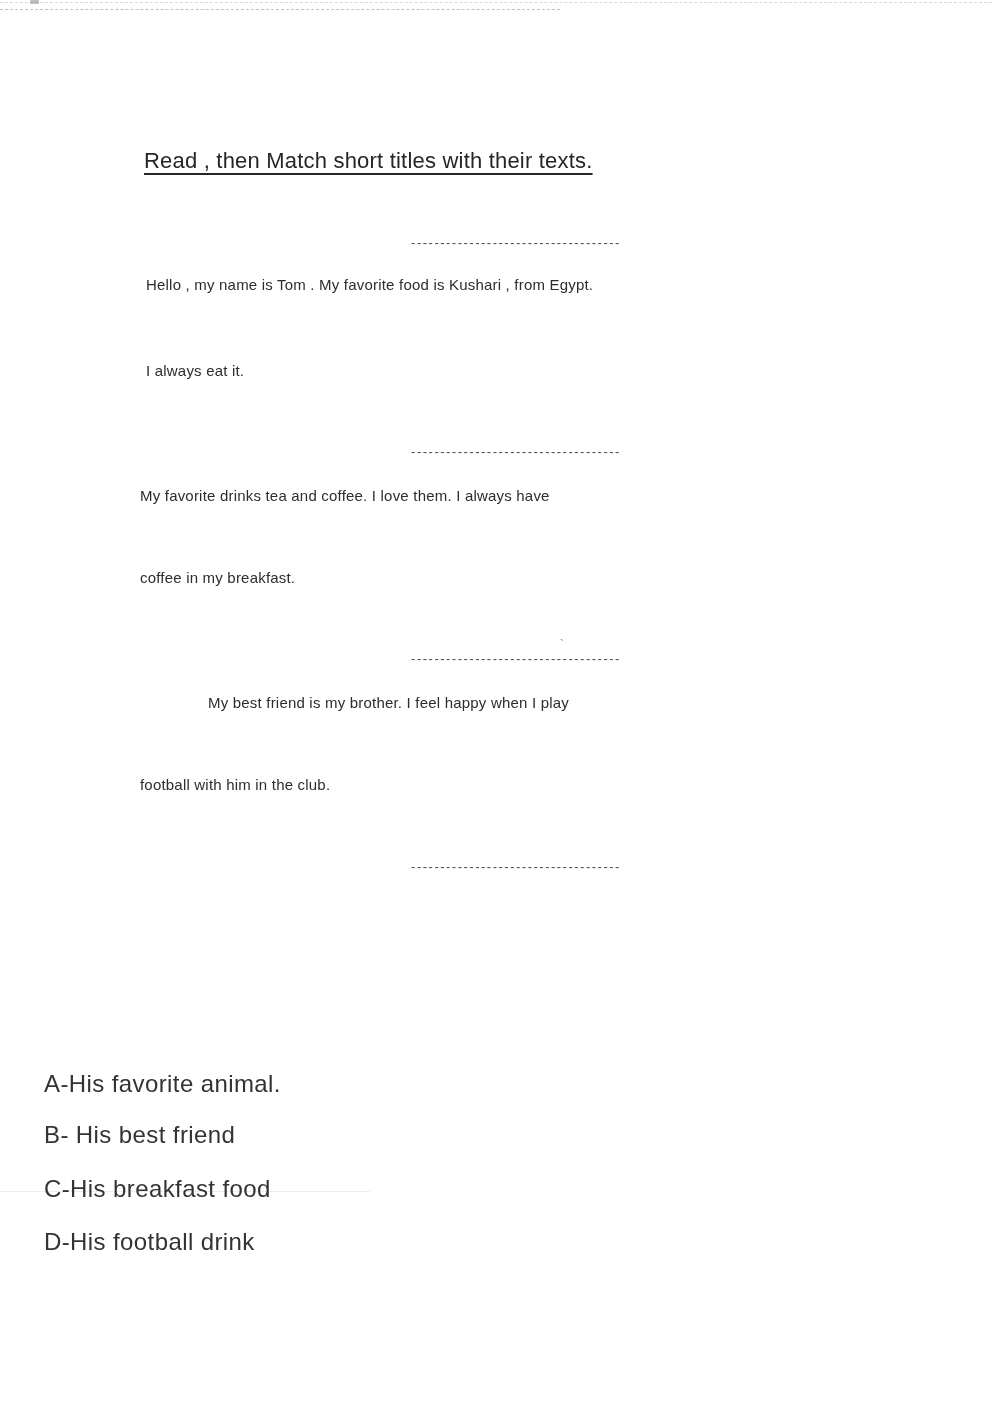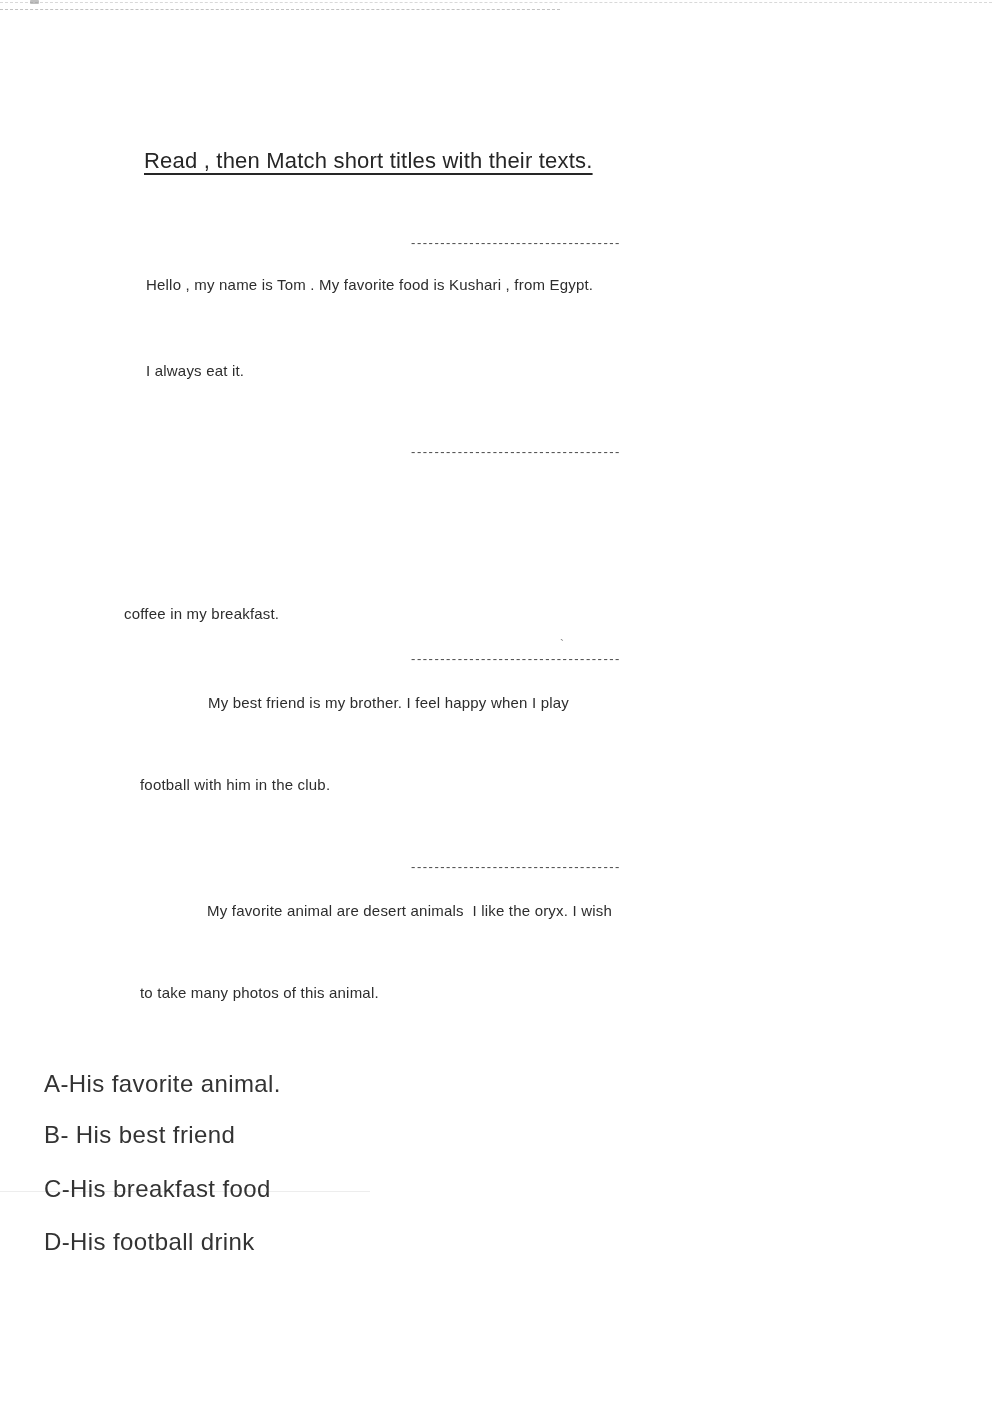--- a/index.html
+++ b/index.html
@@ -73,21 +73,21 @@
     position: absolute;
     font-size: 15px;
     line-height: 24px;
     letter-spacing: 0.2px;
     color: #2d2d2d;
     white-space: pre;
   }
   .p1-l1 { left: 146px; top: 273px; }
   .p1-l2 { left: 146px; top: 359px; }
   .p2-l1 { left: 140px; top: 484px; }
-  .p2-l2 { left: 124px; top: 566px; margin-top: 36px; }
+  .p2-l2 { left: 140px; top: 566px; }
   .p3-l1 { left: 208px; top: 691px; }
   .p3-l2 { left: 140px; top: 773px; }
   .p4-l1 { left: 207px; top: 899px; }
   .p4-l2 { left: 140px; top: 981px; }
   .options {
     position: absolute;
     left: 0; top: 0;
     width: 970px;
   }
   .option {
@@ -115,30 +115,29 @@
   <div class="corner-mark"></div>
   <div class="faint-line"></div>
 
   <div class="title">Read , then Match short titles with their texts.</div>
 
   <div class="sep sep-1">------------------------------------</div>
   <div class="line p1-l1">Hello , my name is Tom . My favorite food is Kushari , from Egypt.</div>
   <div class="line p1-l2">I always eat it.</div>
 
   <div class="sep sep-2">------------------------------------</div>
+  <div class="line p2-l1">My favorite drinks tea and coffee. I love them. I always have</div>
   <div class="line p2-l2">coffee in my breakfast.</div>
 
   <div class="stray-mark">`</div>
   <div class="sep sep-3">------------------------------------</div>
   <div class="line p3-l2">football with him in the club.</div>
   <div class="line p3-l1">My best friend is my brother. I feel happy when I play</div>
 
   <div class="sep sep-4">------------------------------------</div>
-  <div class="line p4-l1">My favorite animal are desert animals  I like the oryx. I wish</div>
-  <div class="line p4-l2">to take many photos of this animal.</div>
 
   <div class="options">
     <div class="option opt-a">A-His favorite animal.</div>
     <div class="option opt-b">B- His best friend</div>
     <div class="option opt-c">C-His breakfast food</div>
     <div class="option opt-d">D-His football drink</div>
   </div>
 
 </div>
 

